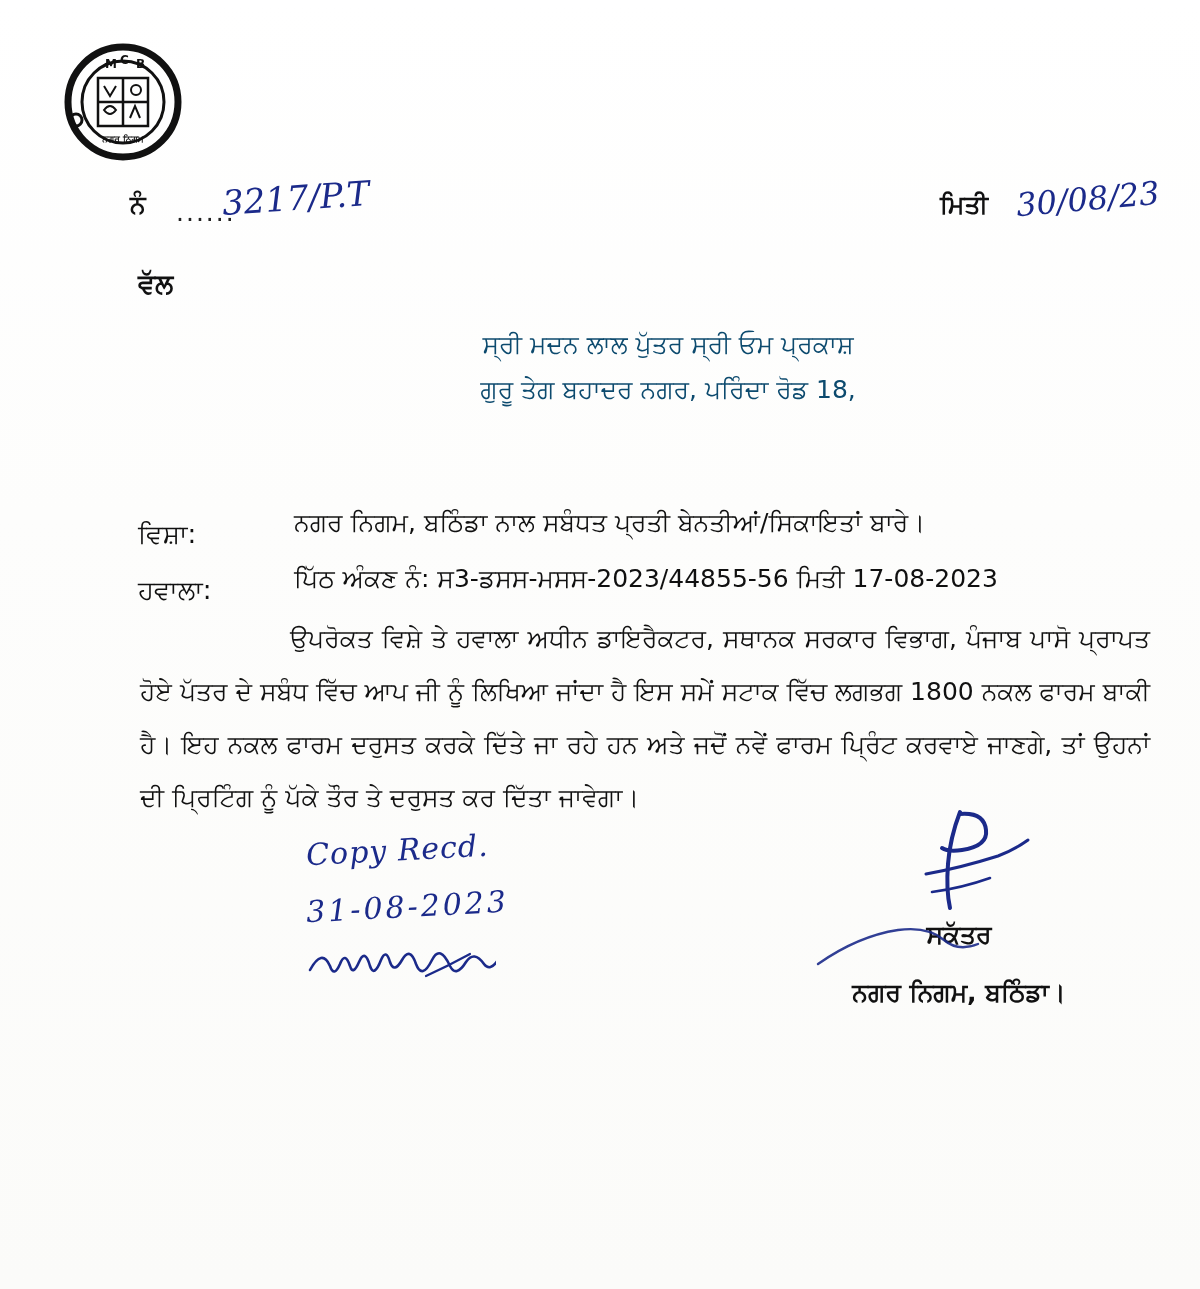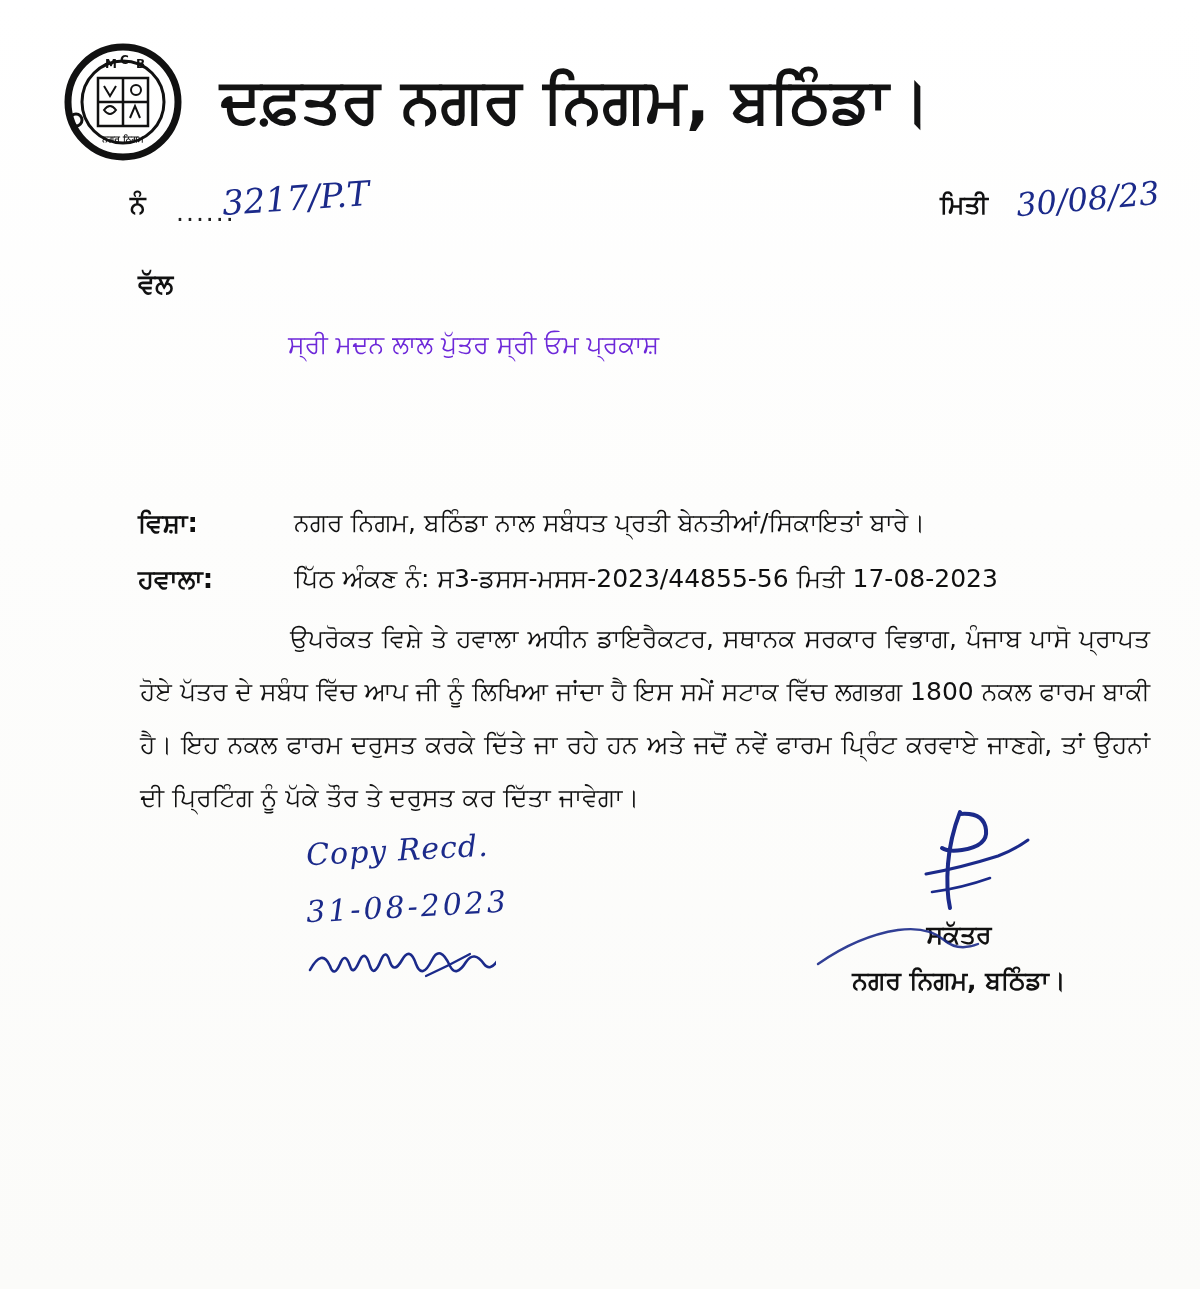--- a/index.html
+++ b/index.html
@@ -120,36 +120,37 @@
   }
   .address-block {
     position: absolute;
     left: 288px;
     top: 322px;
     width: 760px;
   }
   .address-line {
     font-size: 25px;
     line-height: 45px;
-    color: #6d28d9;
-    white-space: nowrap;
+    color: #0c4a6e;
+    white-space: nowrap;
+    text-align: center;
   }
 
   
   .field-row {
     position: absolute;
     left: 138px;
     width: 1020px;
   }
   .field-row .fl {
     position: absolute;
     left: 0;
-    top: 0;
+    top: 11px;
     font-size: 26px;
-    font-weight: 700;
+    font-weight: 400;
     color: #101010;
   }
   .field-row .fv {
     position: absolute;
     left: 150px;
     top: 0;
     font-size: 25px;
     font-weight: 400;
     color: #101010;
     white-space: nowrap;
@@ -211,21 +212,21 @@
   }
   .sig-title {
     font-size: 25px;
     font-weight: 700;
     margin-top: 2px;
     color: #111;
   }
   .sig-org {
     font-size: 25px;
     font-weight: 700;
-    margin-top: 16px;
+    margin-top: 28px;
     color: #111;
     white-space: nowrap;
   }
   .sig-overlay {
     position: absolute;
     left: -12px;
     top: 86px;
     width: 260px;
     height: 86px;
     pointer-events: none;
@@ -256,36 +257,36 @@
         <text x="45" y="26" font-family="DejaVu Sans, sans-serif" font-size="12" font-weight="700" fill="#111">M</text>
         <text x="60" y="22" font-family="DejaVu Sans, sans-serif" font-size="12" font-weight="700" fill="#111">C</text>
         <text x="76" y="26" font-family="DejaVu Sans, sans-serif" font-size="12" font-weight="700" fill="#111">B</text>
 
         <text x="63" y="100" text-anchor="middle" font-family="DejaVu Sans, sans-serif" font-size="9" font-weight="700" fill="#111">ਨਗਰ ਨਿਗਮ</text>
 
         <circle cx="16" cy="78" r="6" fill="none" stroke="#111" stroke-width="3"></circle>
       </svg>
     </div>
 
-    <div class="org-title">ਦਫ਼ਤਰ ਨਗਰ ਨਿਗਮ, ਬਠਿੰਡਾ।</div>
   </div>
 
   <div class="ref-row">
     <span class="ref-label">ਨੰ</span>
     <span class="ref-dots">......</span>
     <span class="ref-hand">3217/P.T</span>
 
     <span class="date-label">ਮਿਤੀ</span>
     <span class="date-hand">30/08/23</span>
   </div>
 
   <div class="to-label">ਵੱਲ</div>
 
   <div class="address-block">
     <div class="address-line">ਸ੍ਰੀ ਮਦਨ ਲਾਲ ਪੁੱਤਰ ਸ੍ਰੀ ਓਮ ਪ੍ਰਕਾਸ਼</div>
+    <div class="address-line">ਗੁਰੂ ਤੇਗ ਬਹਾਦਰ ਨਗਰ, ਪਰਿੰਦਾ ਰੋਡ 18,</div>
   </div>
 
   <div class="field-row" id="subject-row">
     <span class="fl">ਵਿਸ਼ਾ:</span>
     <span class="fv">ਨਗਰ ਨਿਗਮ, ਬਠਿੰਡਾ ਨਾਲ ਸਬੰਧਤ ਪ੍ਰਤੀ ਬੇਨਤੀਆਂ/ਸਿਕਾਇਤਾਂ ਬਾਰੇ।</span>
   </div>
 
   <div class="field-row" id="reference-row">
     <span class="fl">ਹਵਾਲਾ:</span>
     <span class="fv">ਪਿੱਠ ਅੰਕਣ ਨੰ: ਸ3-ਡਸਸ-ਮਸਸ-2023/44855-56 ਮਿਤੀ 17-08-2023</span>

